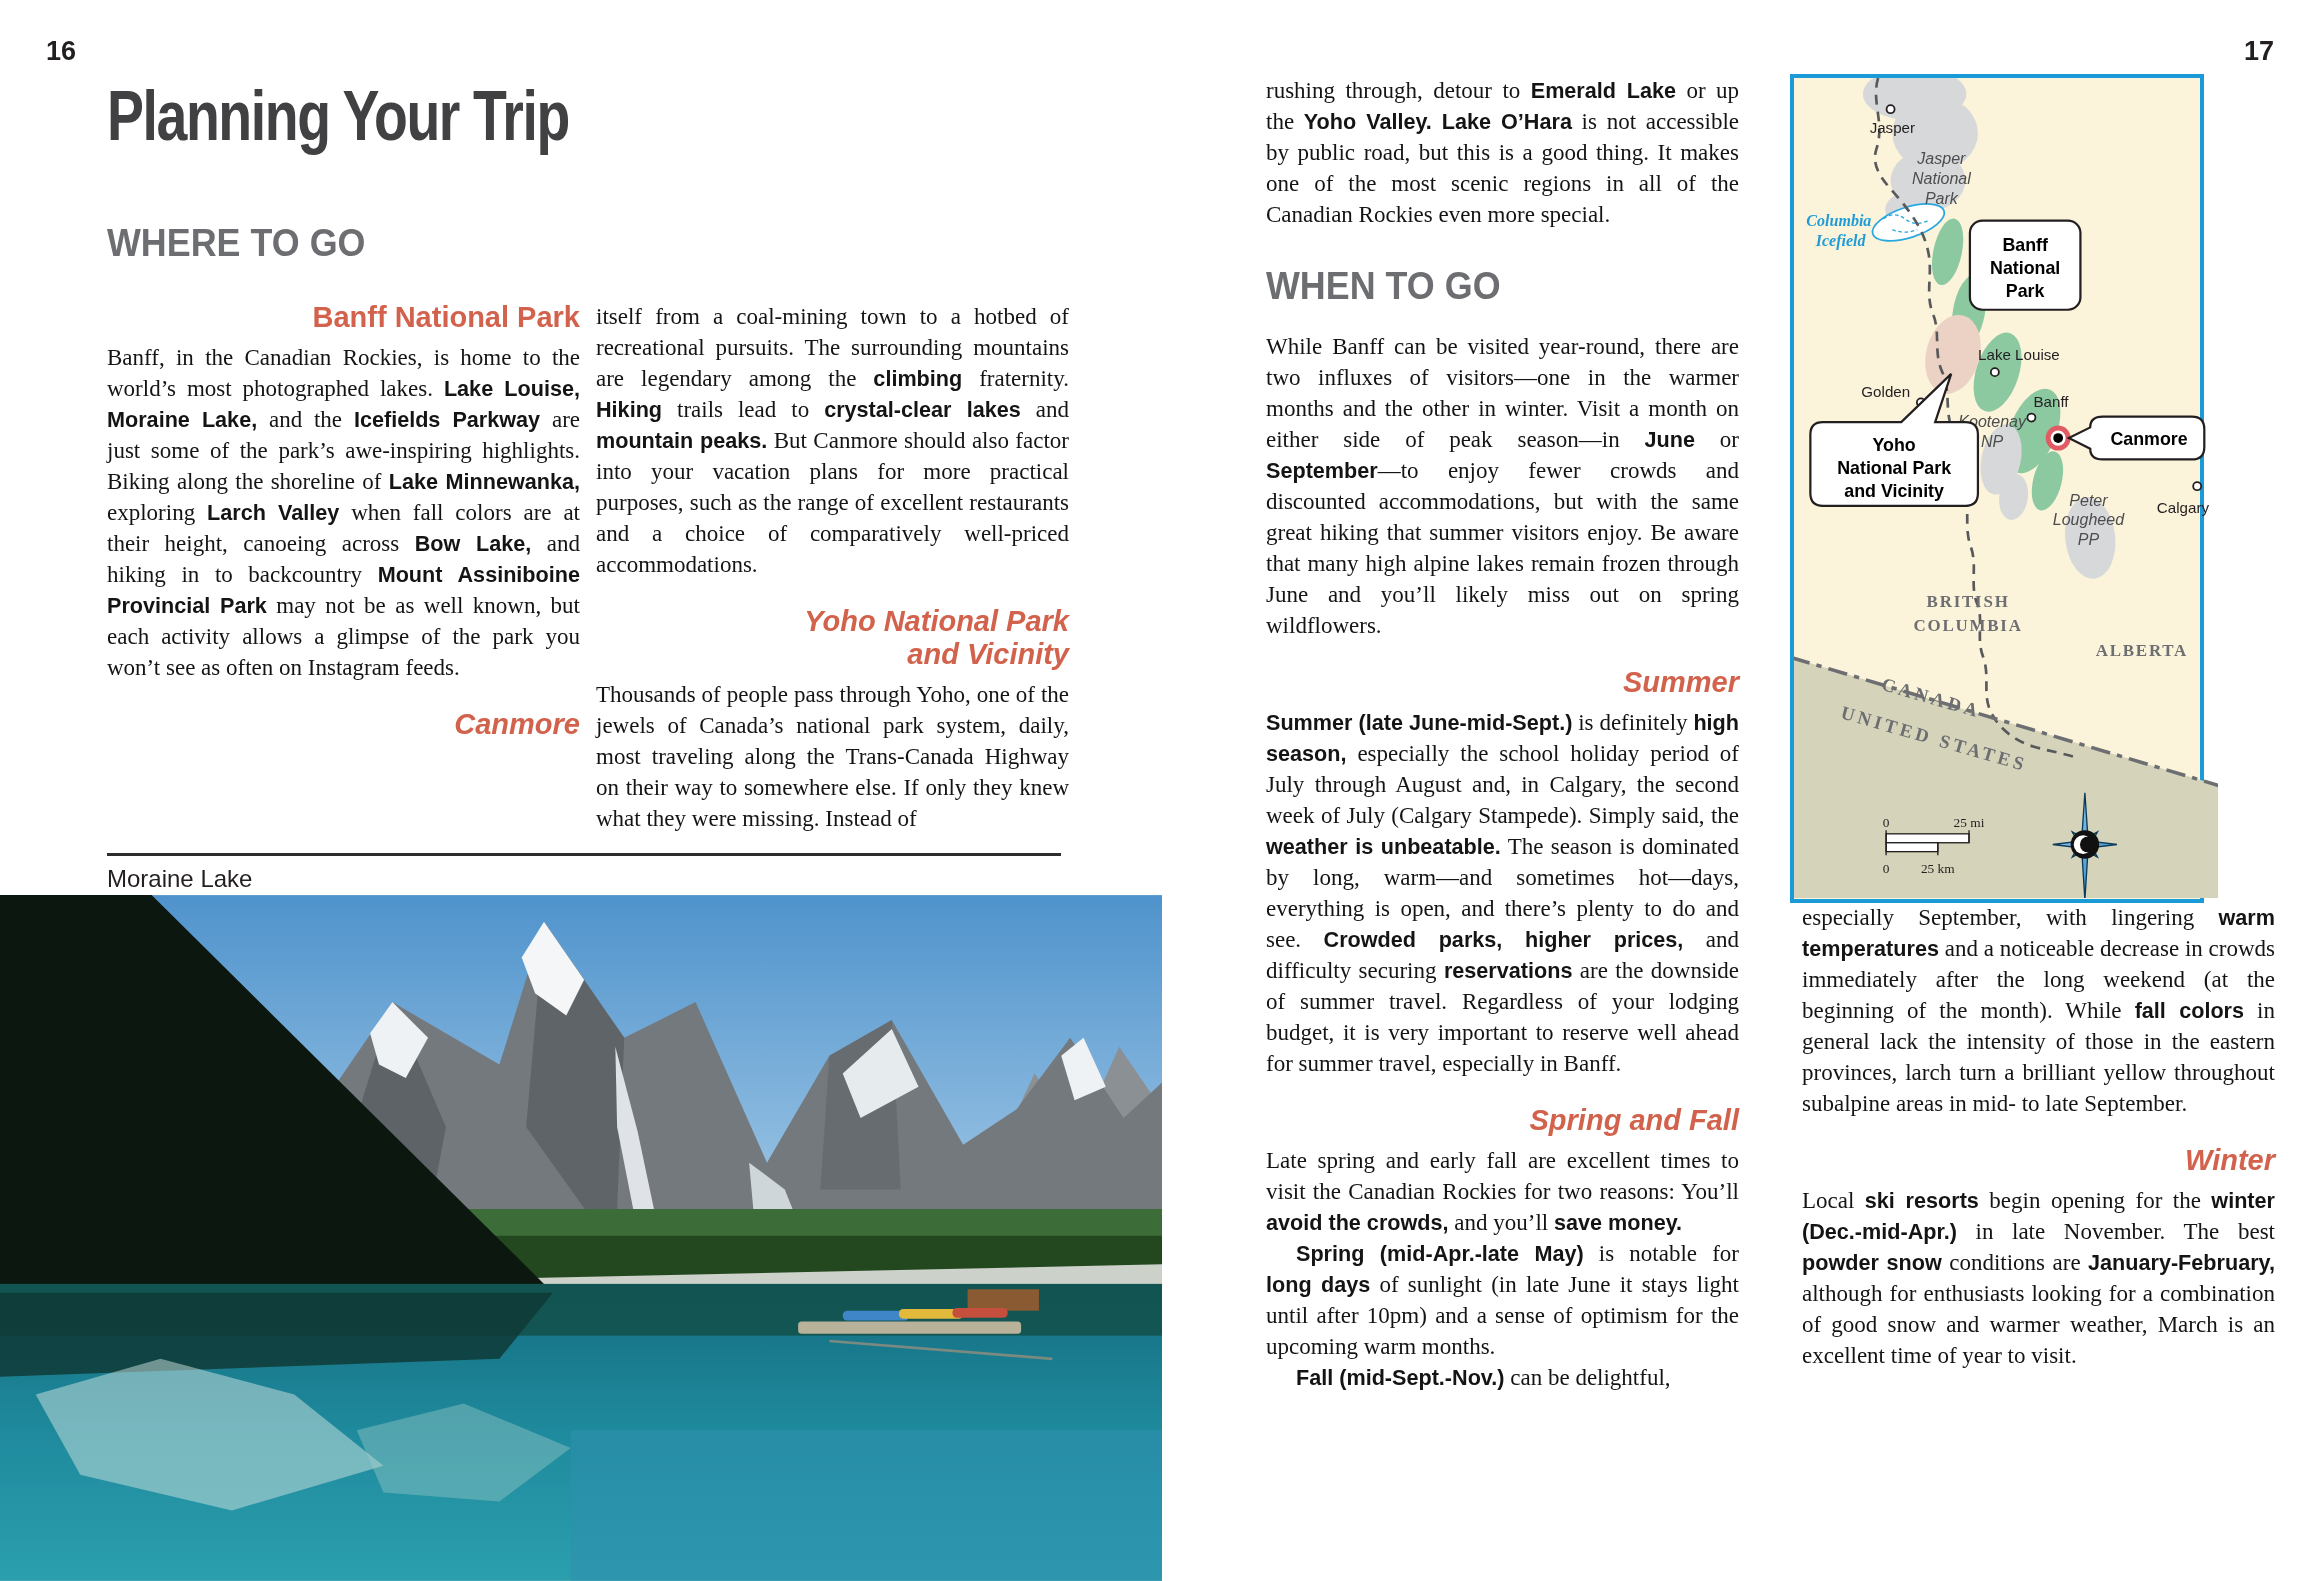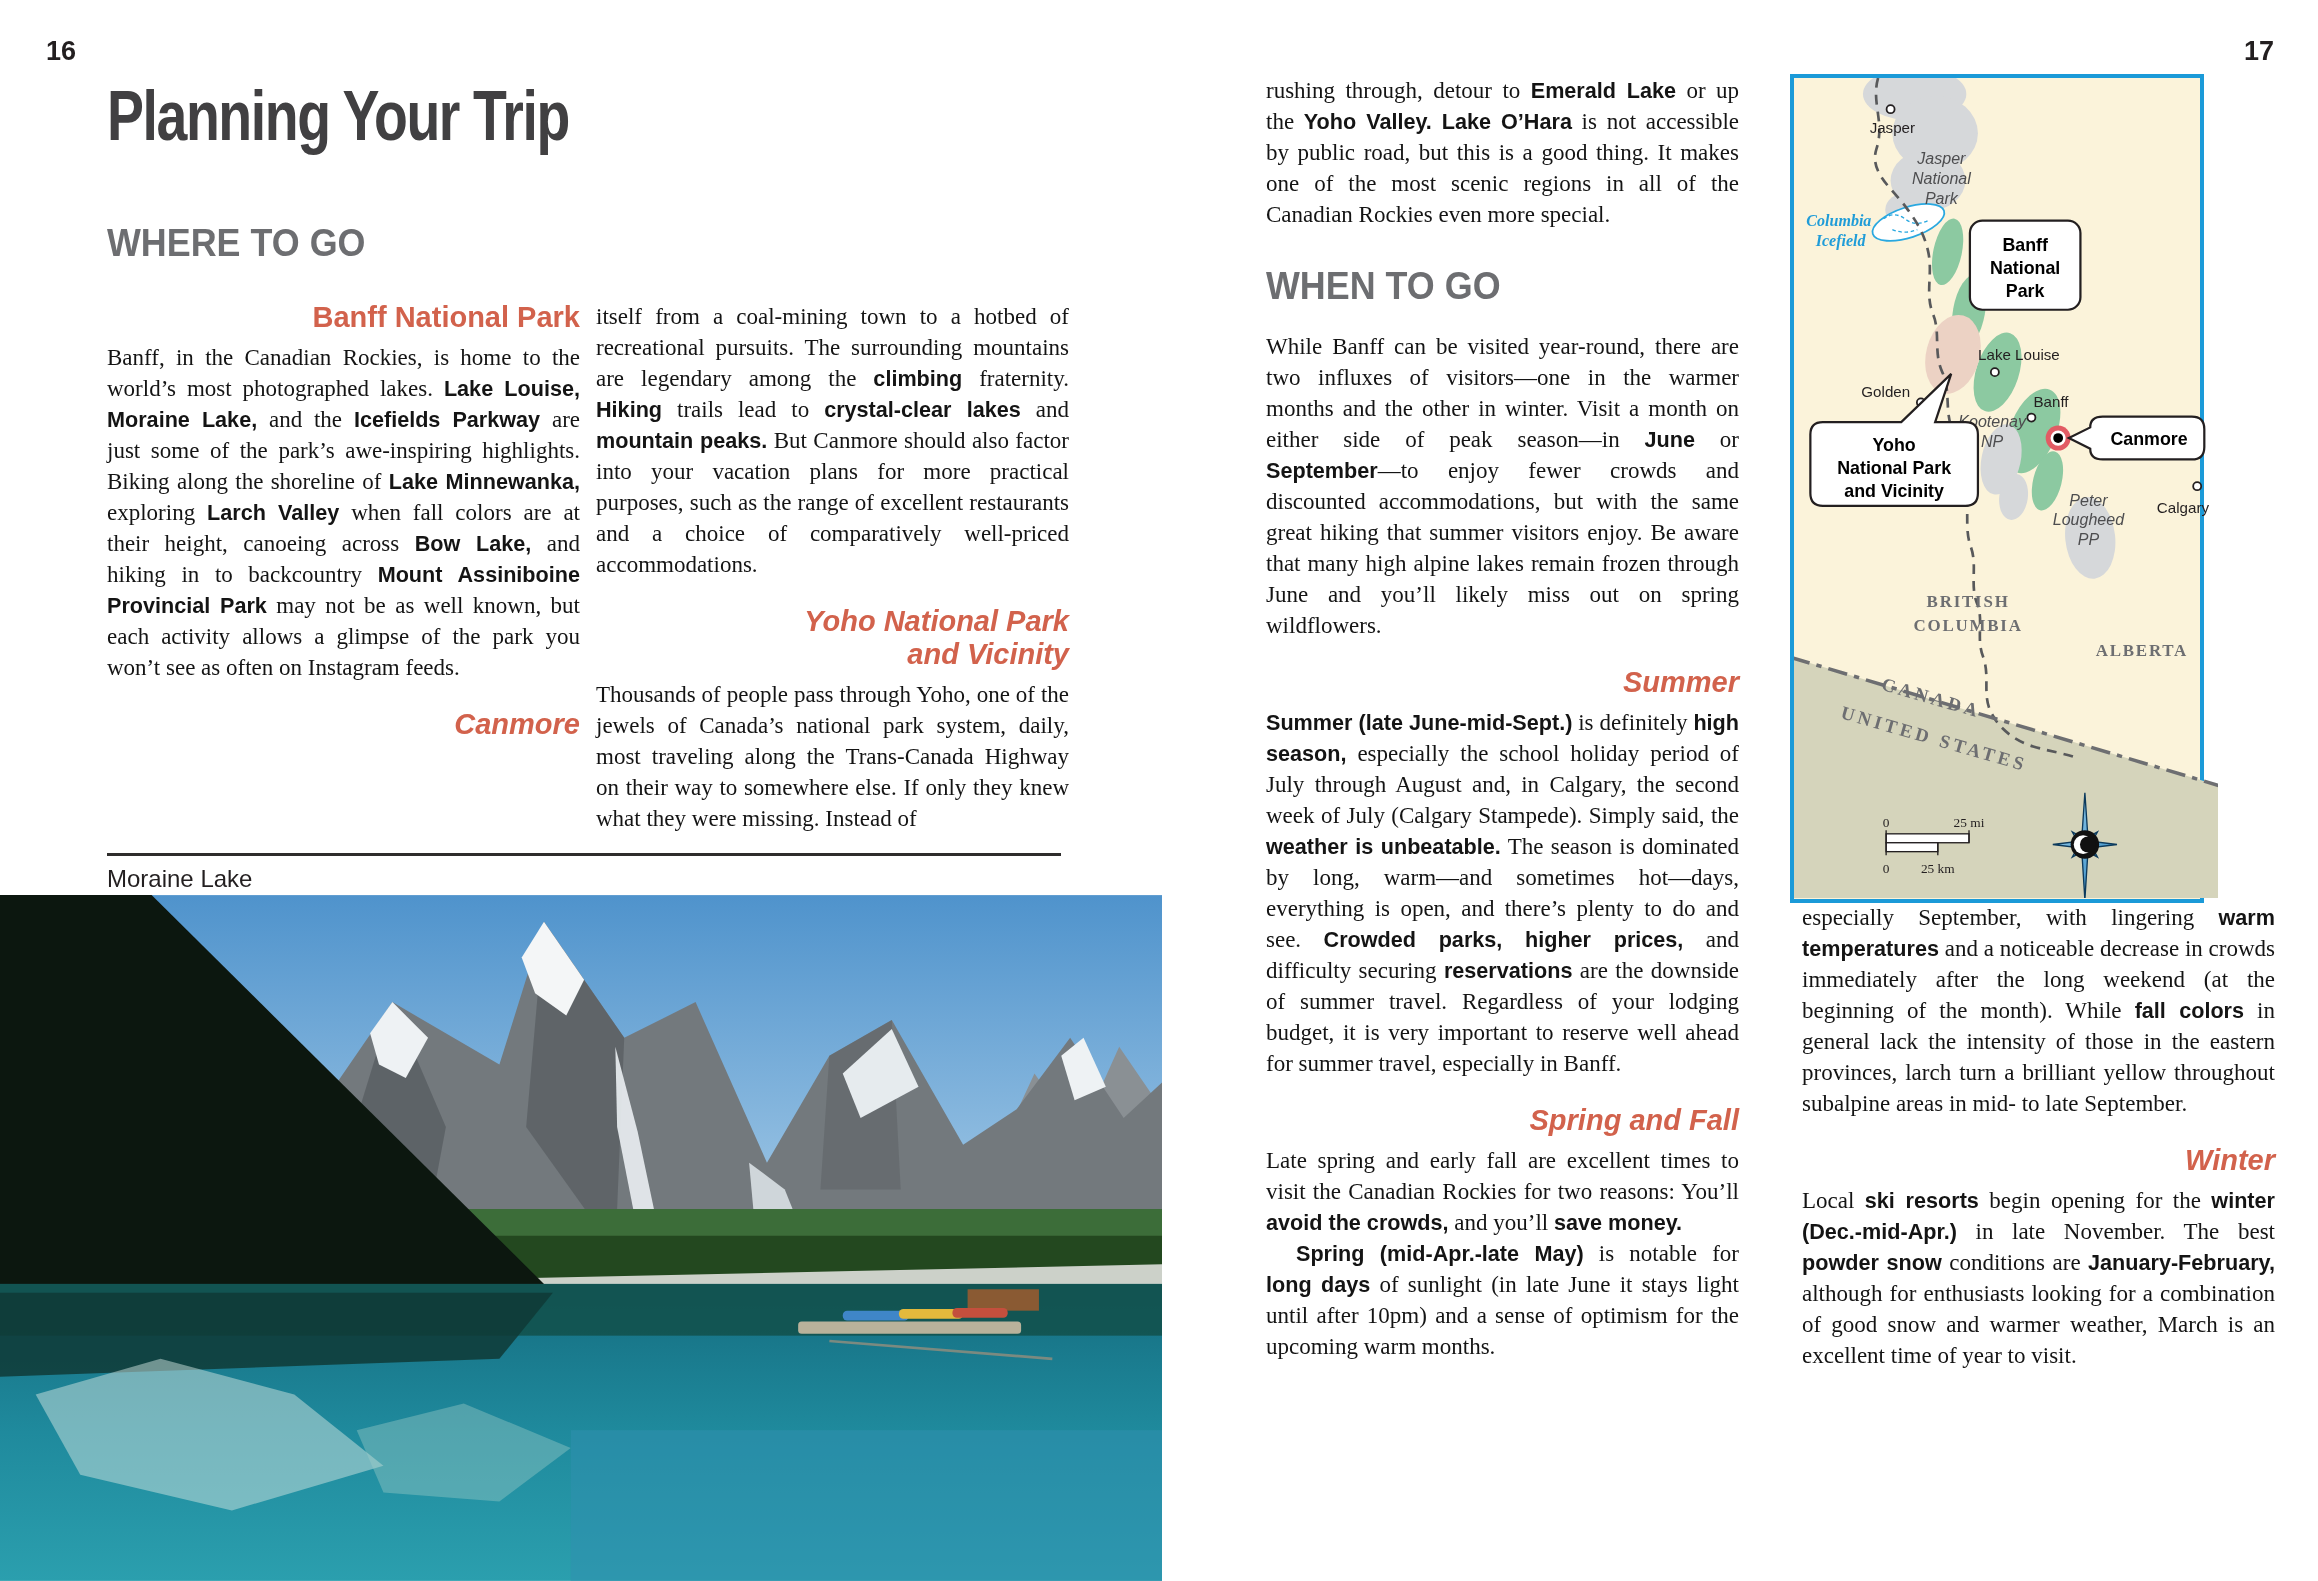--- a/index.html
+++ b/index.html
@@ -122,20 +122,21 @@
 
   <div class="col" style="left:1266px;top:75px;width:473px;">
     <p><span>rushing through, detour to </span><b>Emerald Lake</b><span> or up the </span><b>Yoho Valley. Lake O’Hara</b><span> is not accessible by public road, but this is a good thing. It makes one of the most scenic regions in all of the Canadian Rockies even more special.</span></p>
     <h2 class="h2sec h2inline">WHEN TO GO</h2>
     <p><span>While Banff can be visited year-round, there are two influxes of visitors—one in the warmer months and the other in winter. Visit a month on either side of peak season—in </span><b>June</b><span> or </span><b>September</b><span>—to enjoy fewer crowds and discounted accommodations, but with the same great hiking that summer visitors enjoy. Be aware that many high alpine lakes remain frozen through June and you’ll likely miss out on spring wildflowers.</span></p>
     <h3 class="orange gap">Summer</h3>
     <p><b>Summer (late June-mid-Sept.)</b><span> is definitely </span><b>high season,</b><span> especially the school holiday period of July through August and, in Calgary, the second week of July (Calgary Stampede). Simply said, the </span><b>weather is unbeatable.</b><span> The season is dominated by long, warm—and sometimes hot—days, everything is open, and there’s plenty to do and see. </span><b>Crowded parks, higher prices,</b><span> and difficulty securing </span><b>reservations</b><span> are the downside of summer travel. Regardless of your lodging budget, it is very important to reserve well ahead for summer travel, especially in Banff.</span></p>
     <h3 class="orange gap">Spring and Fall</h3>
     <p><span>Late spring and early fall are excellent times to visit the Canadian Rockies for two reasons: You’ll </span><b>avoid the crowds,</b><span> and you’ll </span><b>save money.</b></p>
     <p class="indent"><b>Spring (mid-Apr.-late May)</b><span> is notable for </span><b>long days</b><span> of sunlight (in late June it stays light until after 10pm) and a sense of optimism for the upcoming warm months.</span></p>
+    <p class="indent"><b>Fall (mid-Sept.-Nov.)</b><span> can be delightful,</span></p>
   </div>
 
   <div class="col" style="left:1755px;top:902px;width:473px;margin-left:47px;">
     <p><span>especially September, with lingering </span><b>warm temperatures</b><span> and a noticeable decrease in crowds immediately after the long weekend (at the beginning of the month). While </span><b>fall colors</b><span> in general lack the intensity of those in the eastern provinces, larch turn a brilliant yellow throughout subalpine areas in mid- to late September.</span></p>
     <h3 class="orange gap">Winter</h3>
     <p><span>Local </span><b>ski resorts</b><span> begin opening for the </span><b>winter (Dec.-mid-Apr.)</b><span> in late November. The best </span><b>powder snow</b><span> conditions are </span><b>January-February,</b><span> although for enthusiasts looking for a combination of good snow and warmer weather, March is an excellent time of year to visit.</span></p>
   </div>
 
   <div class="mapbox">
     <svg width="424" height="820" viewBox="0 0 475 920">

